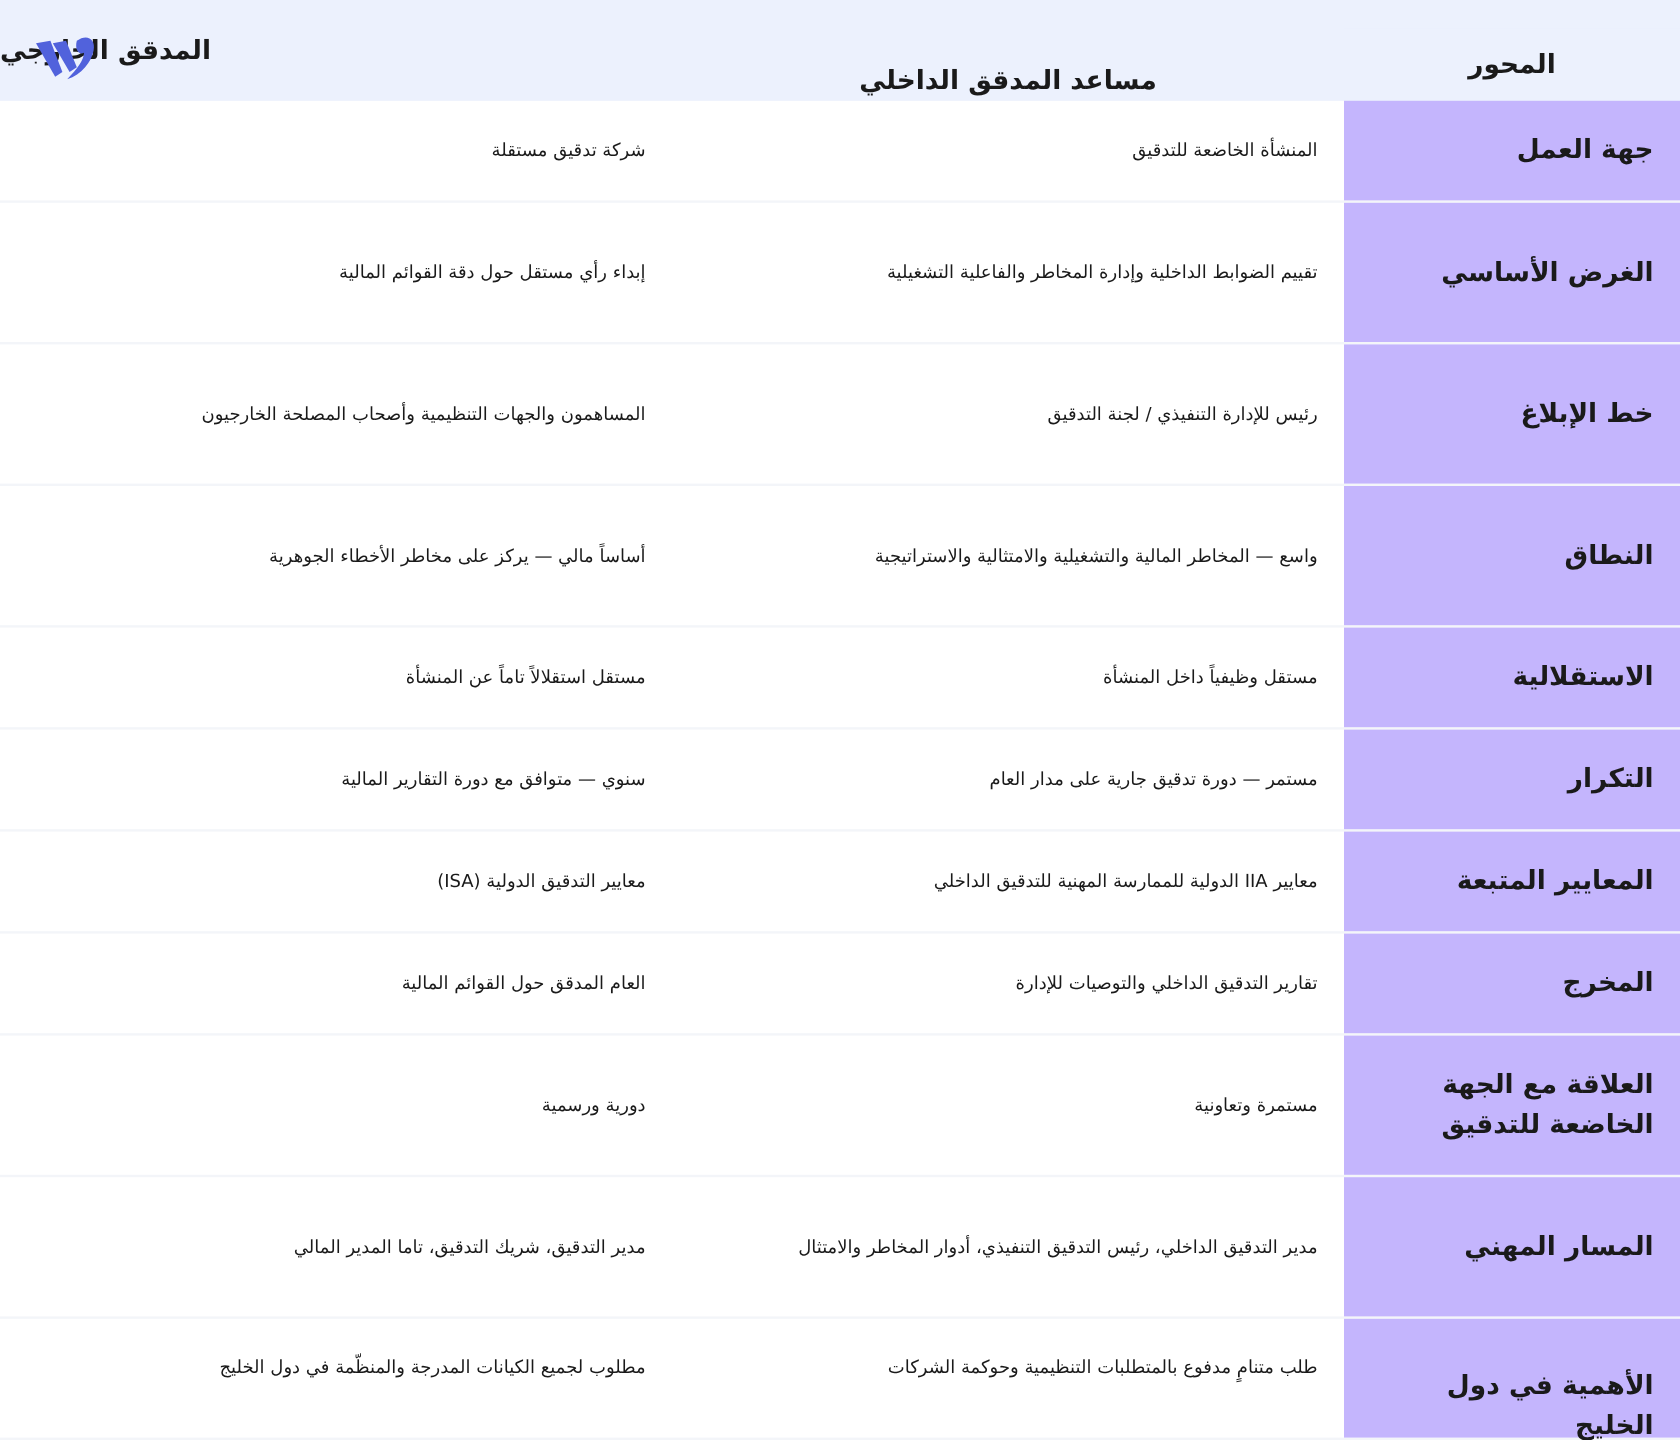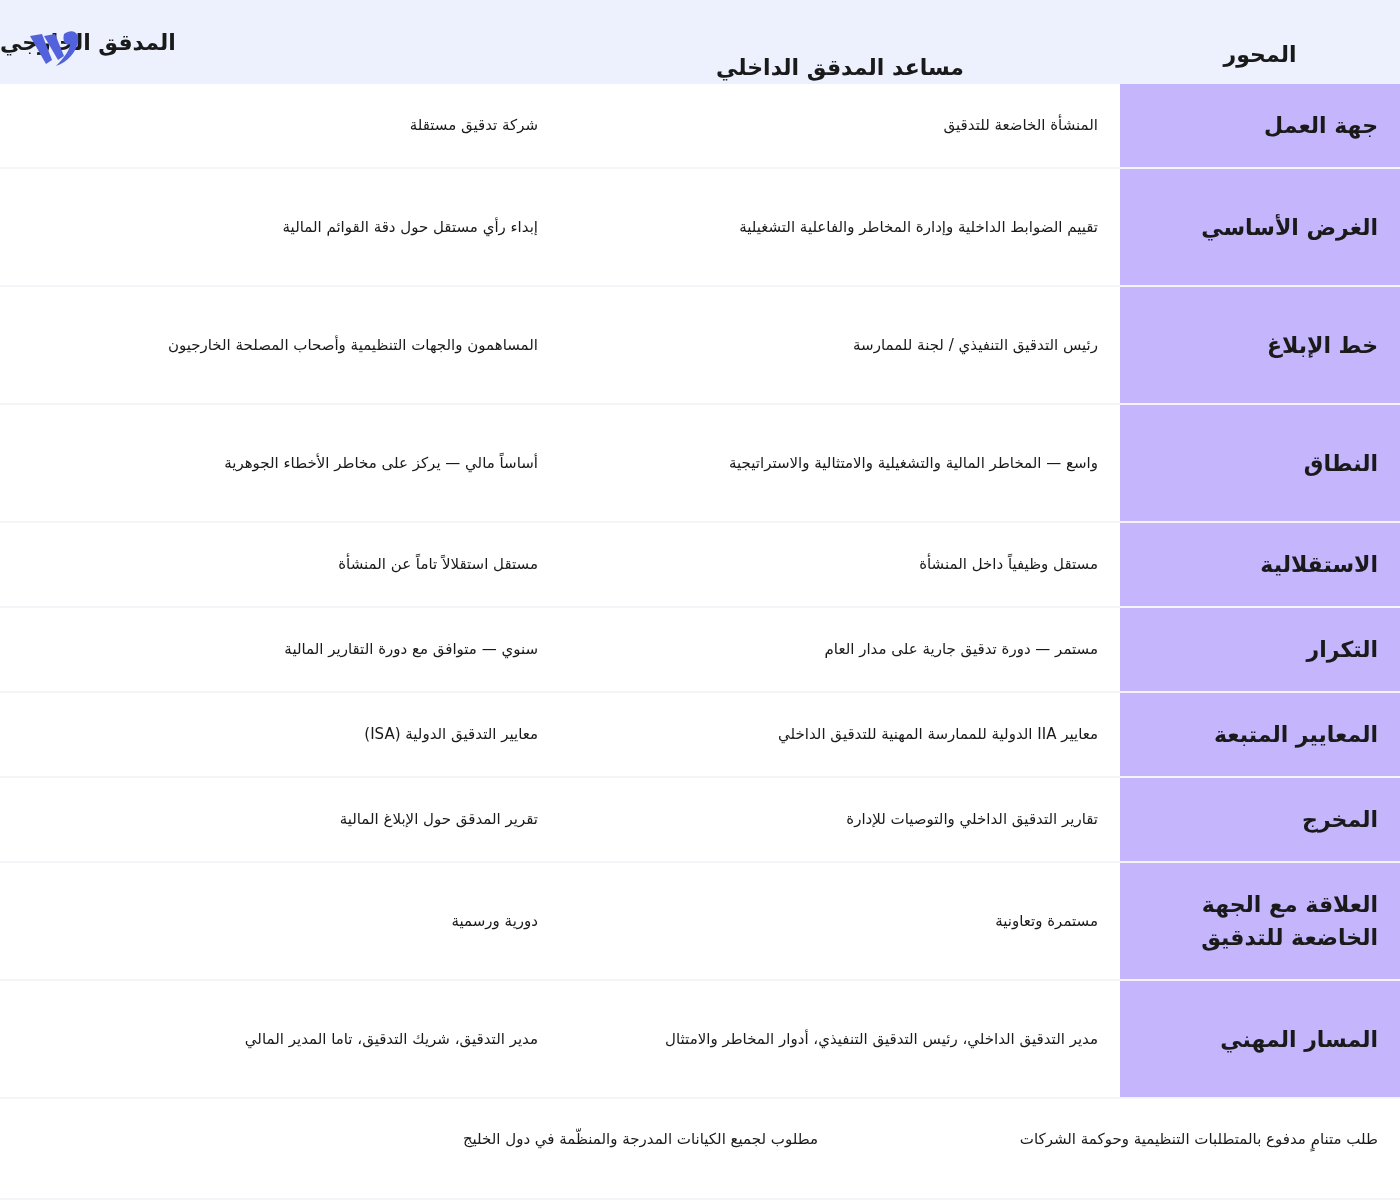--- a/index.html
+++ b/index.html
@@ -114,21 +114,21 @@
   </div>
 
   <div class="row h2">
     <div class="cell cell-axis">الغرض الأساسي</div>
     <div class="cell cell-internal">تقييم الضوابط الداخلية وإدارة المخاطر والفاعلية التشغيلية</div>
     <div class="cell cell-external">إبداء رأي مستقل حول دقة القوائم المالية</div>
   </div>
 
   <div class="row h2">
     <div class="cell cell-axis">خط الإبلاغ</div>
-    <div class="cell cell-internal">رئيس التدقيق التنفيذي / لجنة للممارسة</div>
+    <div class="cell cell-internal">رئيس للإدارة التنفيذي / لجنة التدقيق</div>
     <div class="cell cell-external">المساهمون والجهات التنظيمية وأصحاب المصلحة الخارجيون</div>
   </div>
 
   <div class="row h2">
     <div class="cell cell-axis">النطاق</div>
     <div class="cell cell-internal">واسع — المخاطر المالية والتشغيلية والامتثالية والاستراتيجية</div>
     <div class="cell cell-external">أساساً مالي — يركز على مخاطر الأخطاء الجوهرية</div>
   </div>
 
   <div class="row h1">
@@ -145,33 +145,34 @@
 
   <div class="row h1">
     <div class="cell cell-axis">المعايير المتبعة</div>
     <div class="cell cell-internal">معايير IIA الدولية للممارسة المهنية للتدقيق الداخلي</div>
     <div class="cell cell-external">معايير التدقيق الدولية (ISA)</div>
   </div>
 
   <div class="row h1">
     <div class="cell cell-axis">المخرج</div>
     <div class="cell cell-internal">تقارير التدقيق الداخلي والتوصيات للإدارة</div>
-    <div class="cell cell-external">تقرير المدقق حول الإبلاغ المالية</div>
+    <div class="cell cell-external">العام المدقق حول القوائم المالية</div>
   </div>
 
   <div class="row h2">
     <div class="cell cell-axis">العلاقة مع الجهة الخاضعة للتدقيق</div>
     <div class="cell cell-internal">مستمرة وتعاونية</div>
     <div class="cell cell-external">دورية ورسمية</div>
   </div>
 
   <div class="row h2">
     <div class="cell cell-axis">المسار المهني</div>
     <div class="cell cell-internal">مدير التدقيق الداخلي، رئيس التدقيق التنفيذي، أدوار المخاطر والامتثال</div>
     <div class="cell cell-external">مدير التدقيق، شريك التدقيق، تاما المدير المالي</div>
   </div>
 
   <div class="row last">
+    <div class="cell cell-axis">الأهمية في دول الخليج</div>
     <div class="cell cell-internal">طلب متنامٍ مدفوع بالمتطلبات التنظيمية وحوكمة الشركات</div>
     <div class="cell cell-external">مطلوب لجميع الكيانات المدرجة والمنظّمة في دول الخليج</div>
   </div>
 
 </div>
 
 </body></html>

